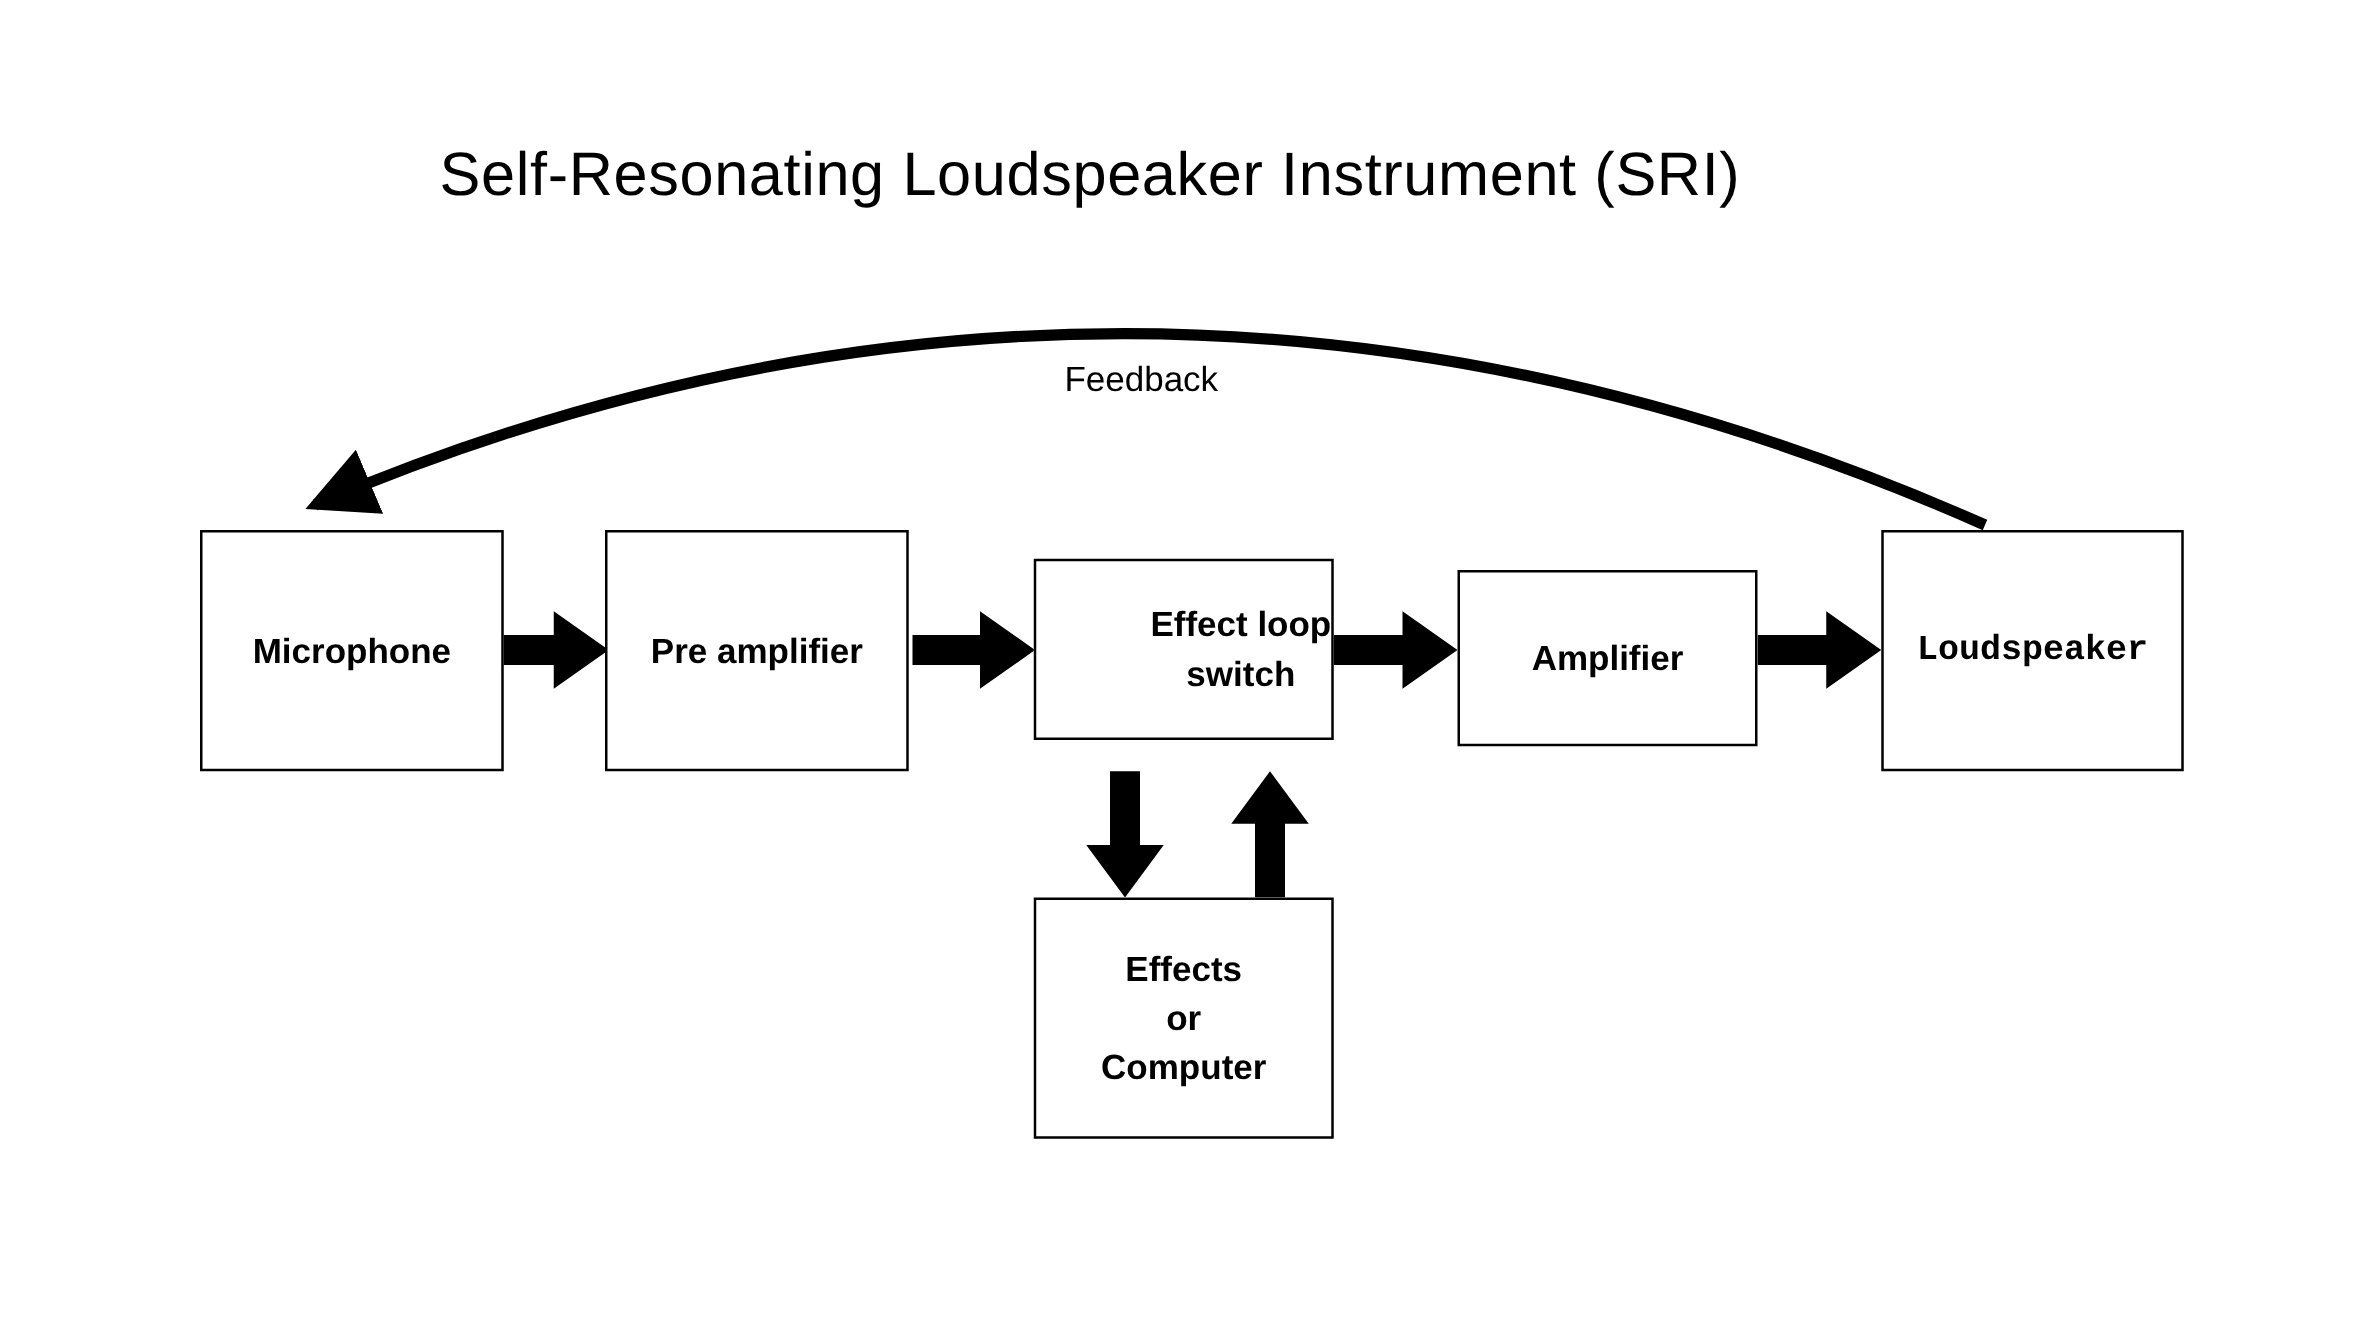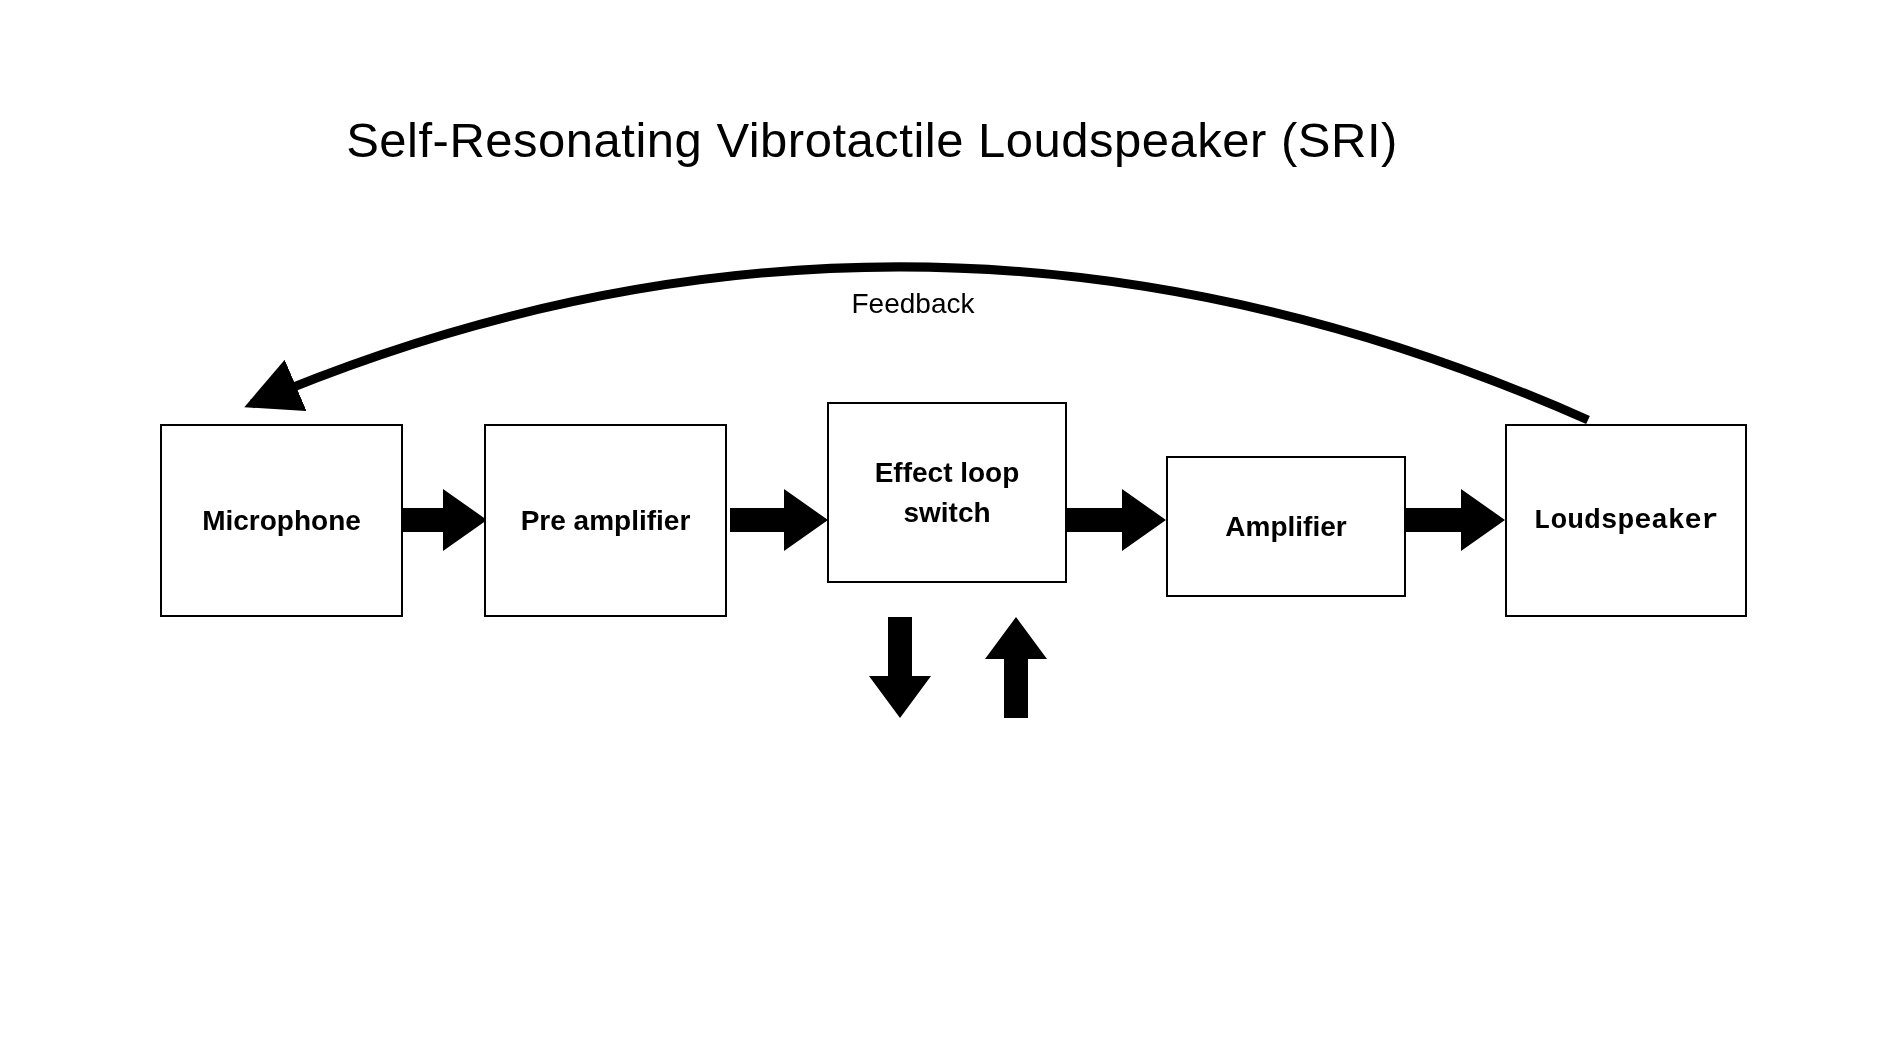--- a/index.html
+++ b/index.html
@@ -48,40 +48,40 @@
     text-align: center;
   }
   .node-label {
     font-size: 28px;
     font-weight: 700;
     line-height: 1.4;
     white-space: pre-line;
   }
   #node-microphone        { left: 146px;  top: 424px; width: 243px; height: 193px; margin-left: 14px; }
   #node-pre-amplifier     { left: 484px;  top: 424px; width: 243px; height: 193px; }
-  #node-effect-loop-switch{ left: 827px;  top: 402px; width: 240px; height: 181px; }
+  #node-effect-loop-switch{ left: 827px;  top: 447px; width: 240px; height: 145px; justify-content: flex-end; }
   #node-amplifier         { left: 1166px; top: 424px; width: 240px; height: 141px; margin-top: 32px; }
   #node-loudspeaker       { left: 1505px; top: 424px; width: 242px; height: 193px; font-family: Liberation Mono, monospace; }
   #node-effects-or-computer { left: 827px; top: 718px; width: 240px; height: 193px; }
   .feedback-label {
     position: absolute;
     top: 288px;
     left: 913px;
     transform: translateX(-50%);
     font-size: 28px;
     font-weight: 400;
     white-space: nowrap;
   }
 </style>
 </head>
 <body>
 
 <div class="stage">
 
-  <div class="diagram-title">Self-Resonating Vibrotactile Loudspeaker (SRI)</div>
+  <div class="diagram-title">Self-Resonating Loudspeaker Instrument (SRI)</div>
 
   <svg class="connectors" width="1892" height="1064" viewBox="0 0 1892 1064">
     <defs>
       <marker id="fb-arrowhead" viewBox="0 0 10 10" refX="8.5" refY="5" markerWidth="6.2" markerHeight="6.2" orient="auto">
         <path d="M 0 0 L 10 5 L 0 10 z" fill="#000000"></path>
       </marker>
     </defs>
 
     <path d="M 1588 420 Q 915 122 252 404" fill="none" stroke="#000000" stroke-width="9" marker-end="url(#fb-arrowhead)"></path>
 
@@ -112,16 +112,21 @@
   </div>
 
   <div class="node" id="node-amplifier">
     <span class="node-label">Amplifier</span>
   </div>
 
   <div class="node" id="node-loudspeaker">
     <span class="node-label">Loudspeaker</span>
   </div>
 
+  <div class="node" id="node-effects-or-computer">
+    <span class="node-label">Effects
+or
+Computer</span>
+  </div>
 
   <div class="feedback-label">Feedback</div>
 
 </div>
 
 </body></html>

